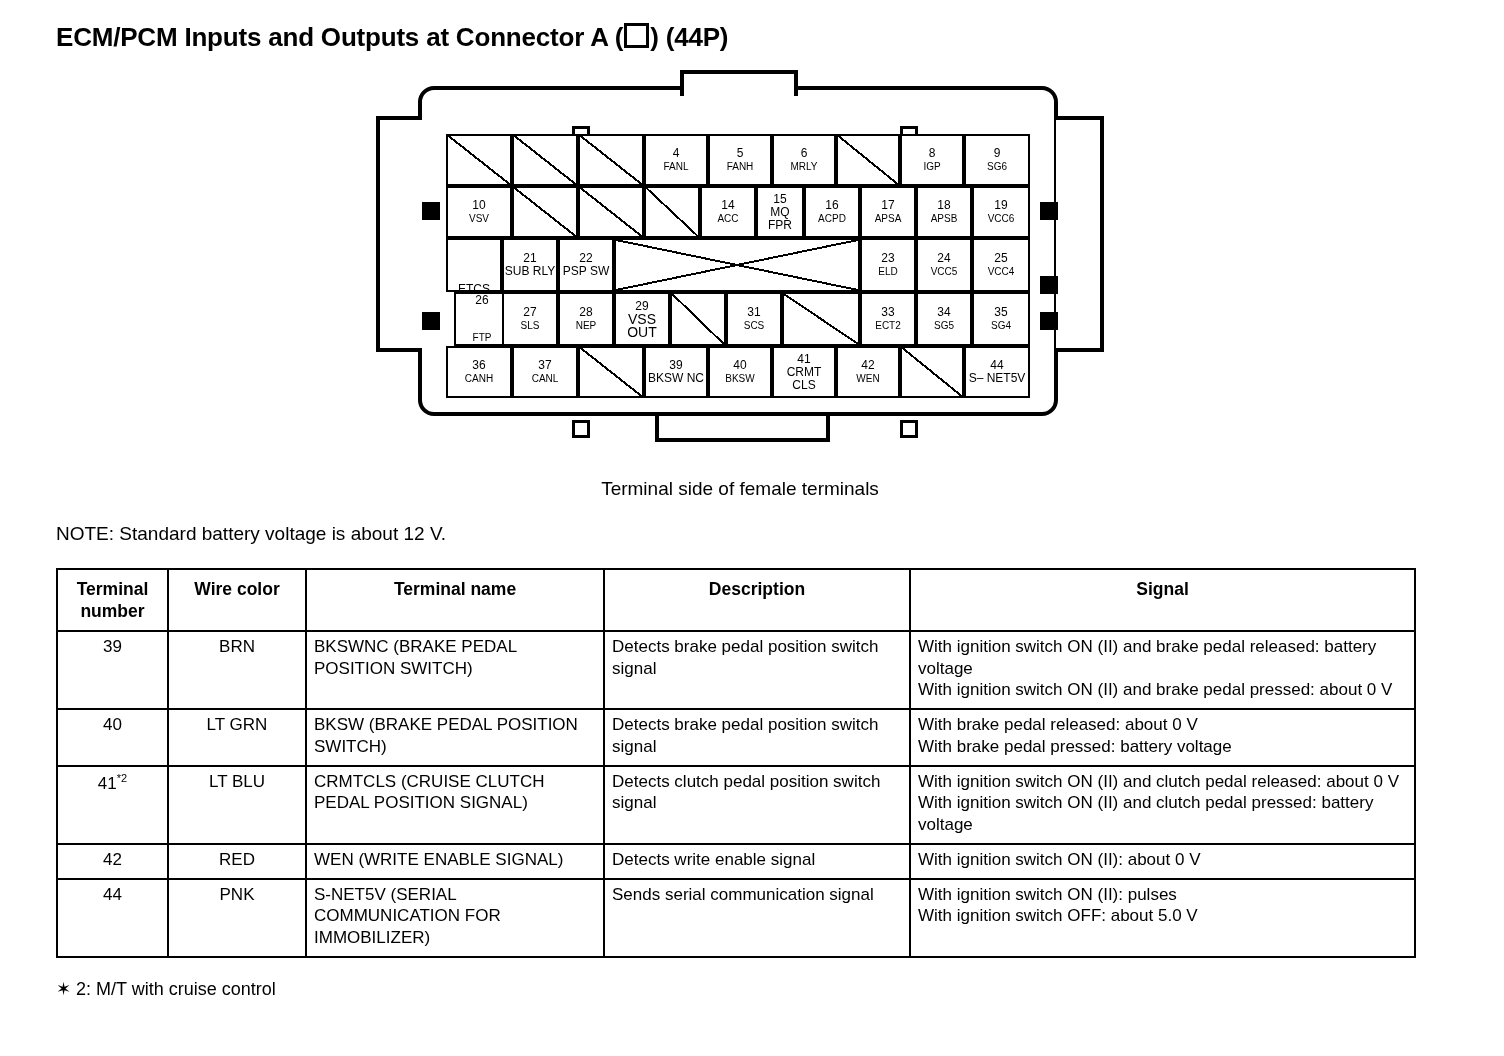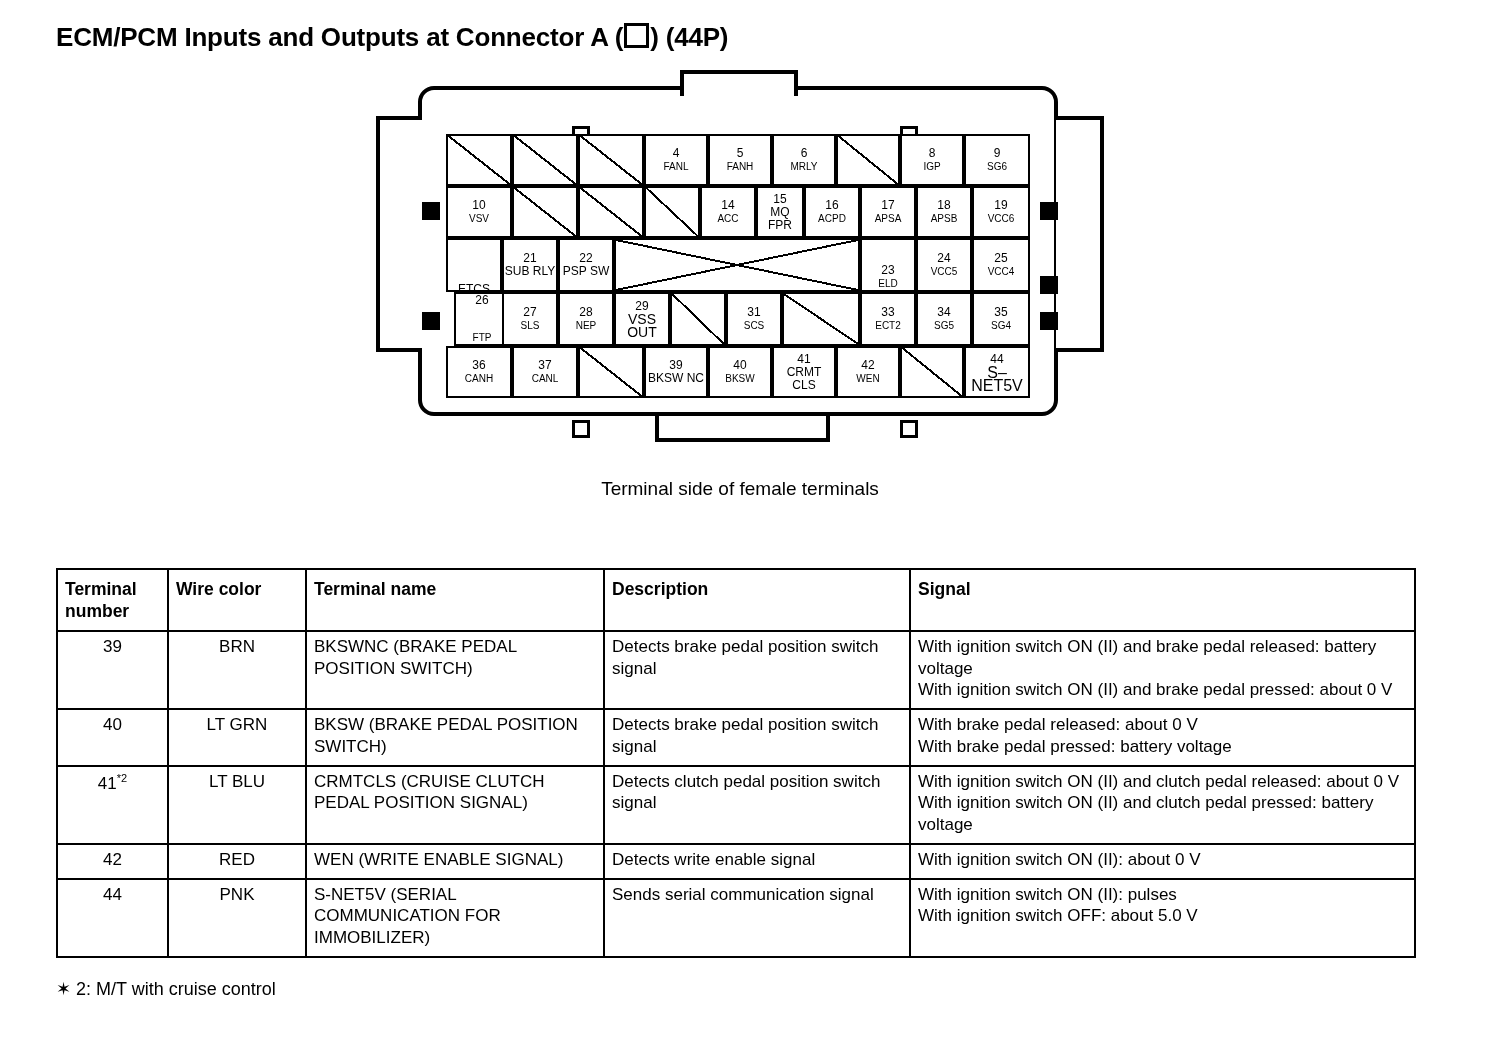--- a/index.html
+++ b/index.html
@@ -193,21 +193,21 @@
     font-size: 17px;
   }
   table.term td, table.term th {
     border: 2px solid #000;
     vertical-align: top;
     padding: 4px 7px 7px 7px;
     line-height: 1.28;
     font-weight: normal;
   }
   table.term thead th {
-    text-align: left;
+    text-align: center;
     font-weight: bold;
     font-size: 17.5px;
     padding-top: 8px;
   }
   td.c { text-align: center; }
   .sup { font-size: 11px; vertical-align: super; }
 
   .footnote {
     position: absolute;
     left: 56px;
@@ -306,21 +306,21 @@
       </div>
       <div class="cell" style="left:56px; top:104px; width:56px; height:54px;">
         <span class="num">21</span>
         <span class="nm" style="font-size:12px">SUB RLY</span>
       </div>
       <div class="cell" style="left:112px; top:104px; width:56px; height:54px;">
         <span class="num">22</span>
         <span class="nm" style="font-size:12px">PSP SW</span>
       </div>
       <div class="bigx" style="left:168px; top:104px; width:246px; height:54px;"></div>
-      <div class="cell" style="left:414px; top:104px; width:56px; height:54px;justify-content:flex-end;">
+      <div class="cell" style="left:414px; top:104px; width:56px; height:54px;">
         <span class="num">23</span>
         <span class="nm">ELD</span>
       </div>
       <div class="cell" style="left:470px; top:104px; width:56px; height:54px;">
         <span class="num">24</span>
         <span class="nm">VCC5</span>
       </div>
       <div class="cell" style="left:526px; top:104px; width:58px; height:54px;">
         <span class="num">25</span>
         <span class="nm">VCC4</span>
@@ -382,27 +382,28 @@
         <span class="num">41</span>
         <span class="nm" style="font-size:12px">CRMT CLS</span>
       </div>
       <div class="cell" style="left:390px; top:212px; width:64px; height:52px;">
         <span class="num">42</span>
         <span class="nm">WEN</span>
       </div>
       <div class="cell blank" style="left:454px; top:212px; width:64px; height:52px;"></div>
       <div class="cell" style="left:518px; top:212px; width:66px; height:52px;">
         <span class="num">44</span>
-        <span class="nm" style="font-size:16px">S– NET5V</span>
+        <span class="nm" style="font-size:12px">S– NET5V</span>
       </div>
     </div>
 
     <div class="caption">Terminal side of female terminals</div>
   </div>
 
+  <div class="note">NOTE: Standard battery voltage is about 12 V.</div>
 
   <table class="term">
     <thead>
       <tr>
         <th style="width:95px;">
           <div style="white-space:pre-line;">Terminal number</div>
         </th>
         <th style="width:122px;">Wire color</th>
         <th style="width:282px;">Terminal name</th>
         <th style="width:290px;">Description</th>

